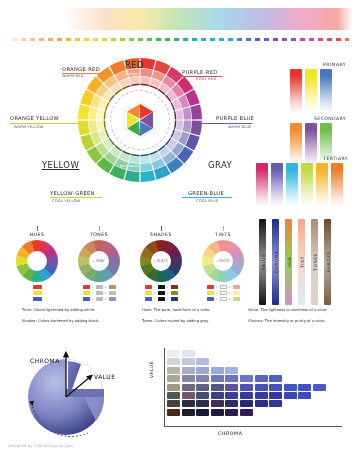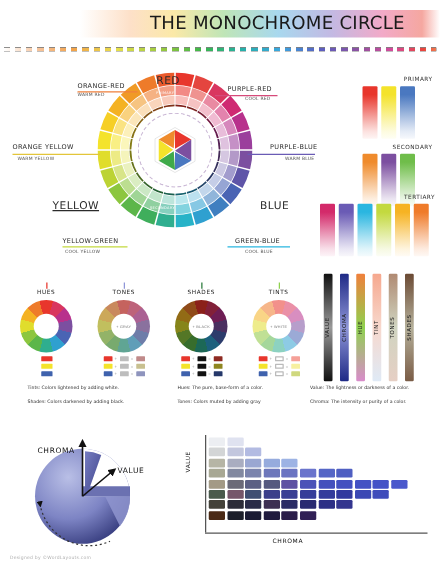--- a/index.html
+++ b/index.html
@@ -127,21 +127,20 @@
     position:absolute; left:8px; top:444px;
     font-size:3.6px; color:#b0b0b0; letter-spacing:.2px; font-family:"DejaVu Sans", sans-serif;
   }
 </style>
 </head>
 <body>
 
 <div id="page">
 
   <div class="header-bar"></div>
-  <div class="header-title">THE MONOCHROME CIRCLE</div>
   <div class="dashed-rule">
       <i></i>
     </div>
 
   <div class="wheel-wrap">
     <svg width="124" height="124" viewBox="0 0 124 124">
       <g id="wheel-rings">
           <path d="M62.64925061520723,0.0033994993382435723 A62,62 0 0 1 77.41877300422101,1.9478440100248733 L74.93187413257246,11.633675621311184 A52,52 0 0 0 62.544532774044775,10.002851192993369 Z" fill="#e8362c"></path>
           <path d="M78.67302887814648,2.283920858545187 A62,62 0 0 1 92.43603272413874,7.984743710548258 L87.52699518798732,16.696881821750154 A52,52 0 0 0 75.98383067199381,11.915546526521773 Z" fill="#e4453f"></path>
           <path d="M93.56056777652303,8.633994325755502 A62,62 0 0 1 105.37912711182865,17.702693862766182 L98.38249370669499,24.84742065909422 A52,52 0 0 0 88.47015361901931,17.241414595794936 Z" fill="#d9365f"></path>
@@ -255,21 +254,21 @@
       </svg>
     </div>
 
     
     <div class="wheel-label" style="left:47px; top:14px; font-size:2.8px; color:#fff; letter-spacing:.3px;">PRIMARY</div>
     <div class="wheel-label" style="left:42px; top:106px; font-size:2.8px; color:#fff; letter-spacing:.3px;">SECONDARY</div>
   </div>
 
   <div class="wheel-label lbl-big" style="left:125px; top:60px;">RED</div>
   <div class="wheel-label lbl-big" style="left:42px; top:160px;text-decoration:underline;">YELLOW</div>
-  <div class="wheel-label lbl-big" style="left:208px; top:160px;">BLUE</div>
+  <div class="wheel-label lbl-big" style="left:208px; top:160px;">GRAY</div>
 
   <div class="wheel-label lbl-mid" style="left:62px; top:66px;">ORANGE-RED</div>
   <div class="wheel-label lbl-sub" style="left:62px; top:74px;">WARM RED</div>
   <div class="leader" style="left:62px; top:72.5px; width:48px; background:#f0803c;"></div>
 
   <div class="wheel-label lbl-mid" style="left:182px; top:69px;">PURPLE-RED</div>
   <div class="wheel-label lbl-sub" style="left:196px; top:77px;">COOL RED</div>
   <div class="leader" style="left:172px; top:76px; width:50px; background:#d64a7a;"></div>
 
   <div class="wheel-label lbl-mid" style="left:10px; top:115px;">ORANGE YELLOW</div>

